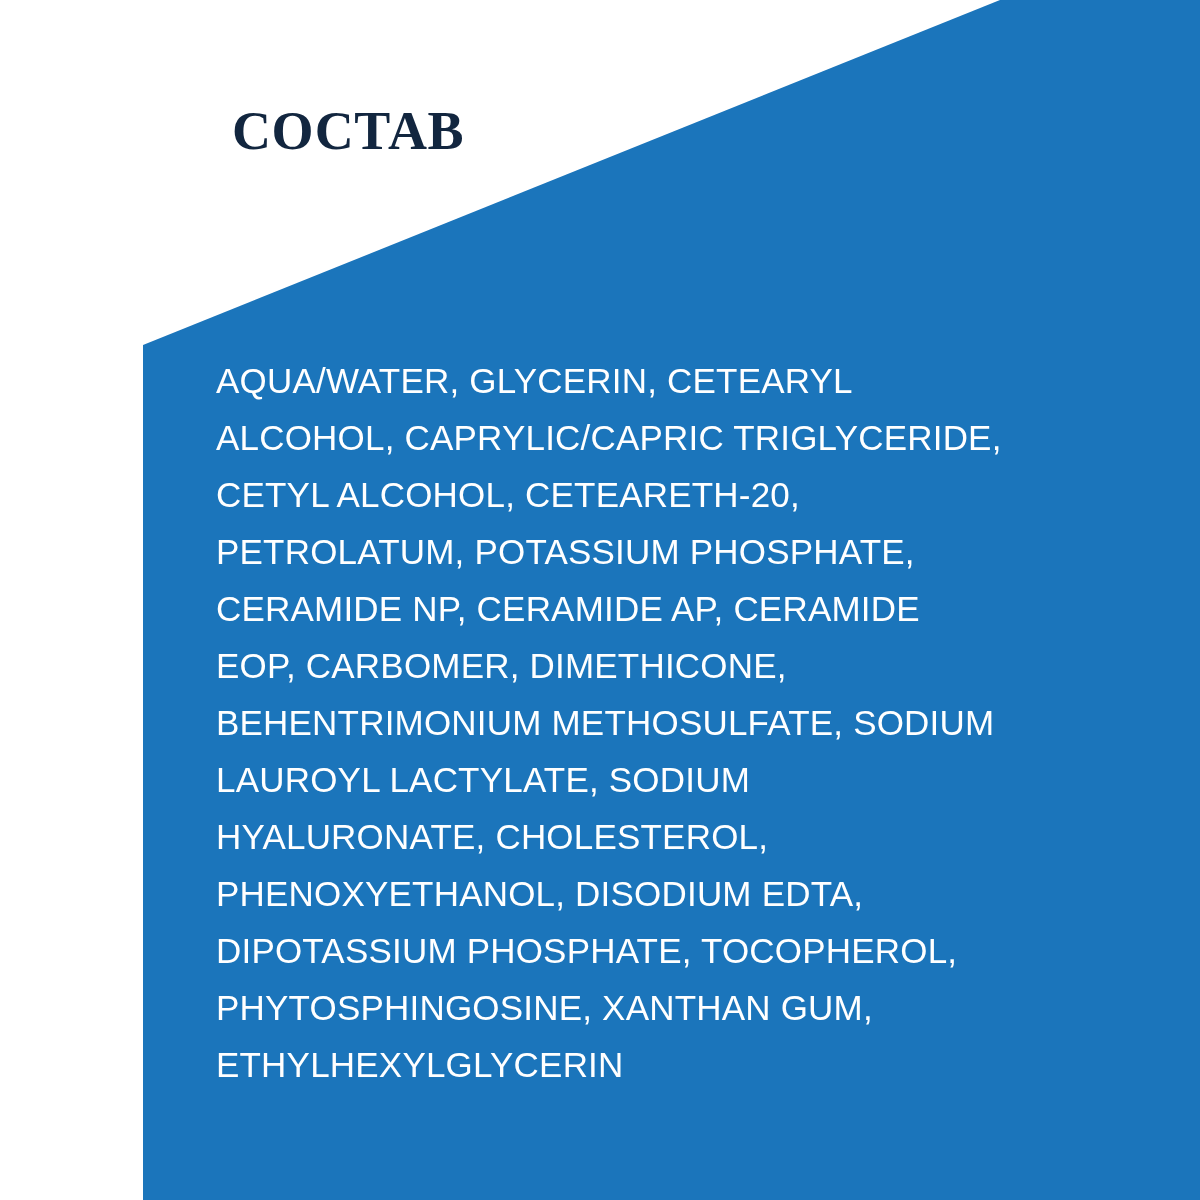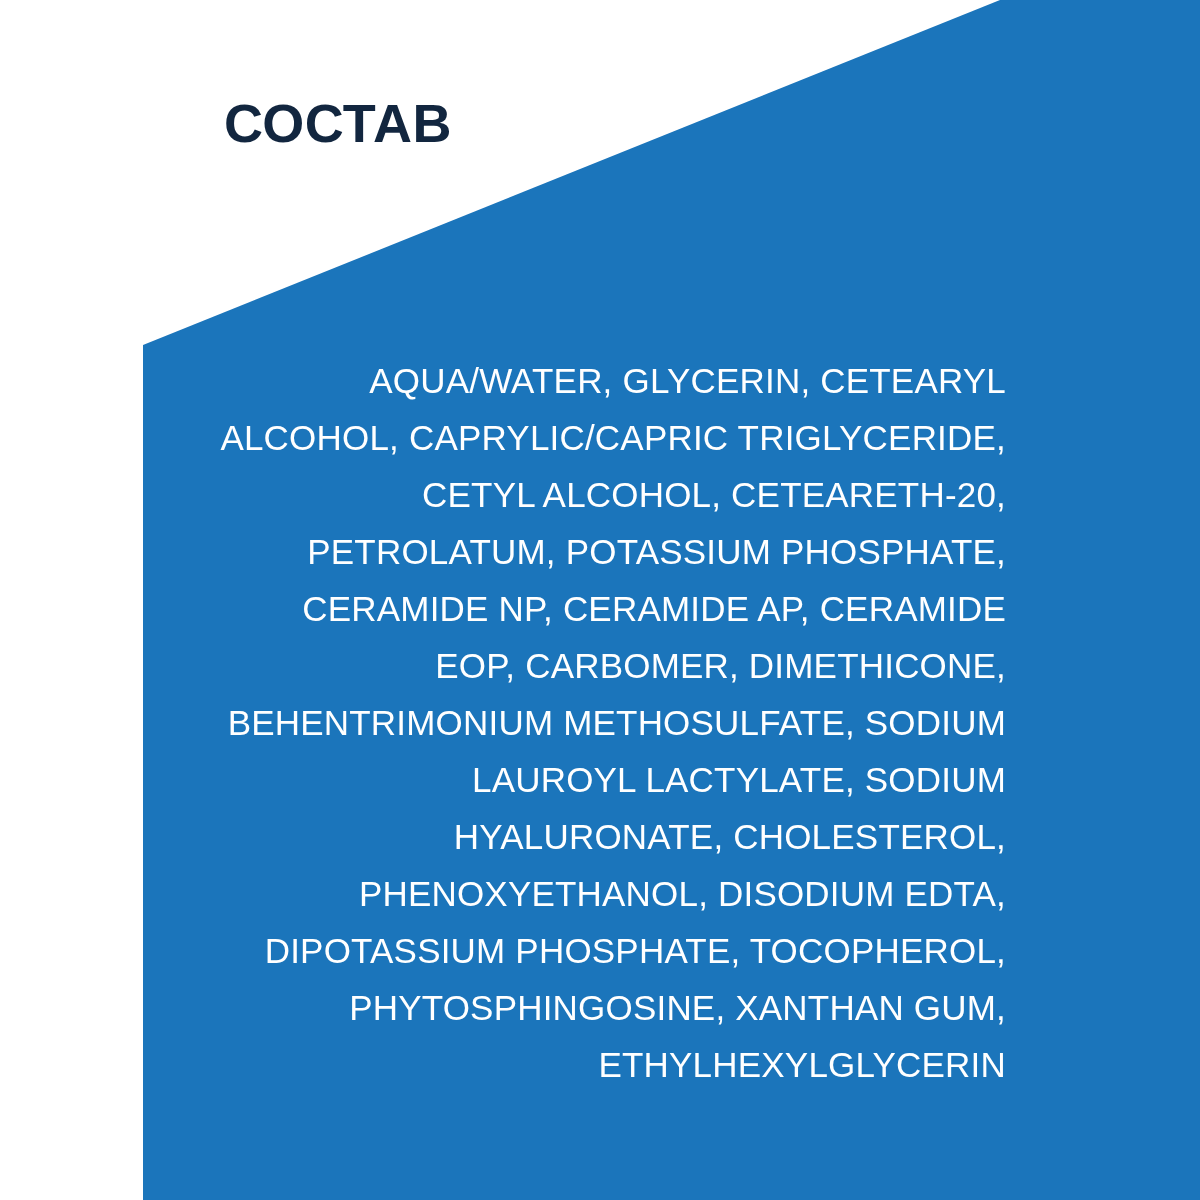--- a/index.html
+++ b/index.html
@@ -31,43 +31,42 @@
     height: 1200px;
     background: #1b75bb;
     clip-path: polygon(1000px 0px, 1200px 0px, 1200px 1200px, 143px 1200px, 143px 345px);
     -webkit-clip-path: polygon(1000px 0px, 1200px 0px, 1200px 1200px, 143px 1200px, 143px 345px);
   }
 
   .title {
     position: absolute;
     left: 216px;
     top: 88px;
-    margin: 8px;
-    font-family: Liberation Sans, sans-serif;
+    margin: 16px;
+    font-family: Liberation Serif, serif;
     font-weight: bold;
     font-size: 54px;
     letter-spacing: 0.5px;
     color: #12263f;
     line-height: 1;
   }
 
   .ingredients {
     position: absolute;
     left: 216px;
     top: 352px;
     width: 790px;
     margin: 0;
     color: #ffffff;
     font-family: "Liberation Sans", sans-serif;
     font-weight: normal;
     font-size: 35px;
     line-height: 57px;
     letter-spacing: 0.2px;
     white-space: pre-wrap;
-    text-align: right;
   }
 </style>
 </head>
 <body>
 
 <div class="poster">
 
   <div class="blue-panel"></div>
 
   <h1 class="title">СОСТАВ</h1>

